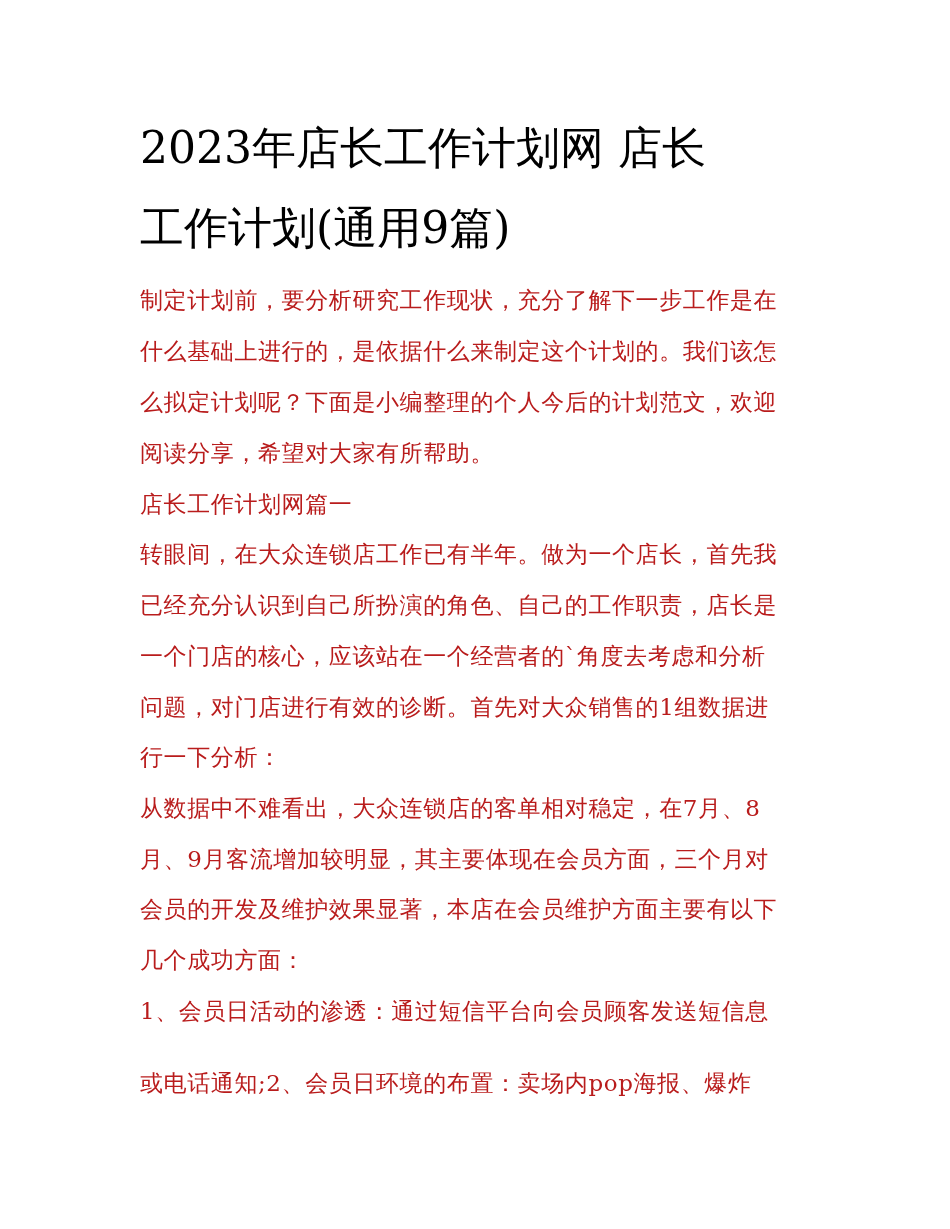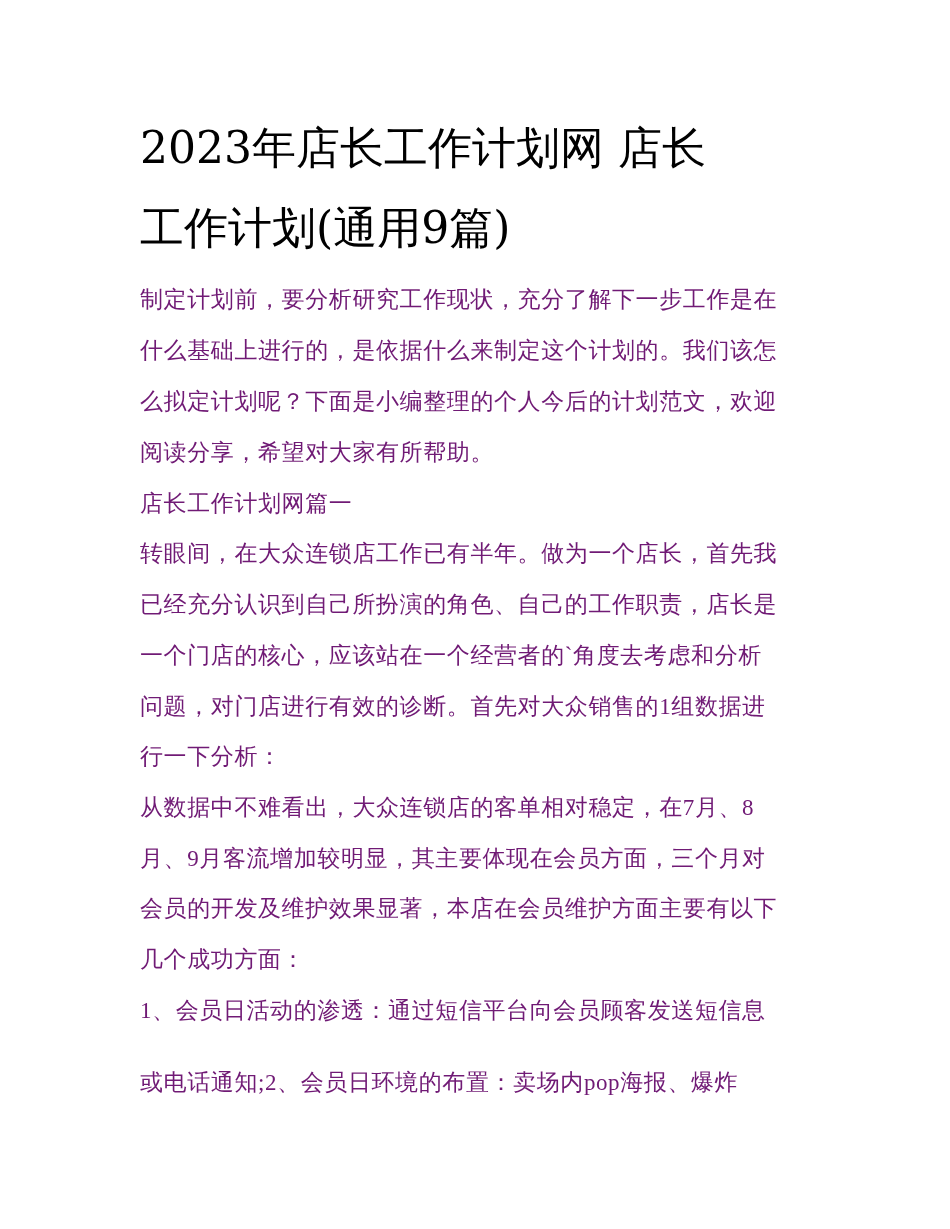--- a/index.html
+++ b/index.html
@@ -29,23 +29,22 @@
       white-space: nowrap;
       color: #000000;
       letter-spacing: 0px;
     }
     .body-line {
       position: absolute;
       left: 140px;
       font-size: 23px;
       line-height: 34px;
       white-space: nowrap;
-      color: #701a75;
+      color: #b91c1c;
       letter-spacing: 0.6px;
-      font-family: Liberation Serif, serif;
     }
   </style>
 </head>
 <body>
 
 <div class="page">
 
   <div class="title-line" style="top:118px;">2023年店长工作计划网 店长</div>
   <div class="title-line" style="top:198px;">工作计划(通用9篇)</div>
 

